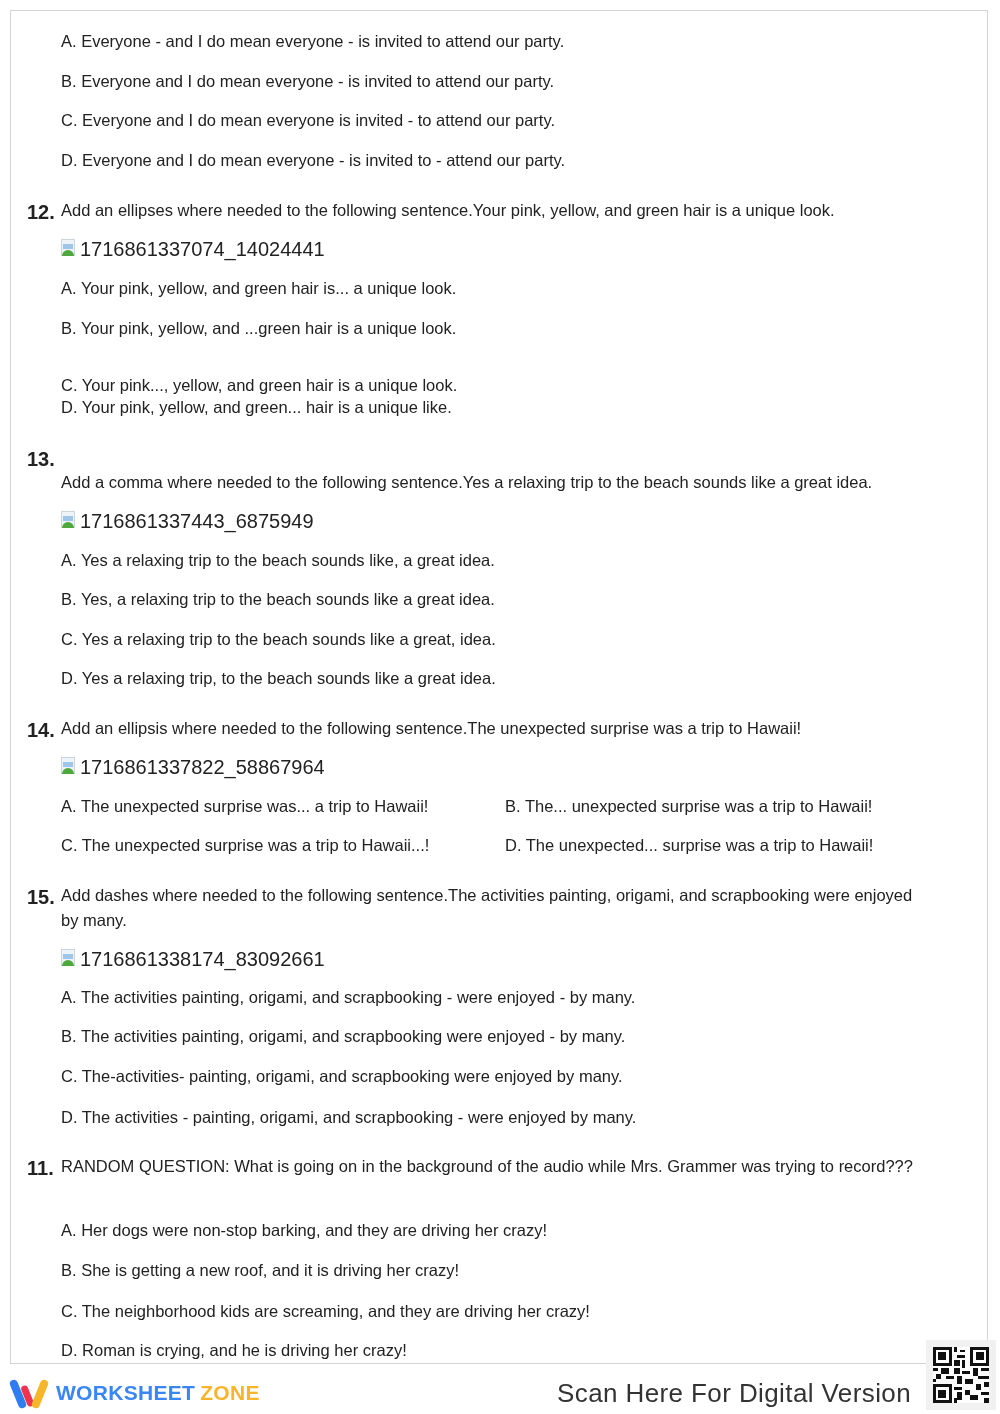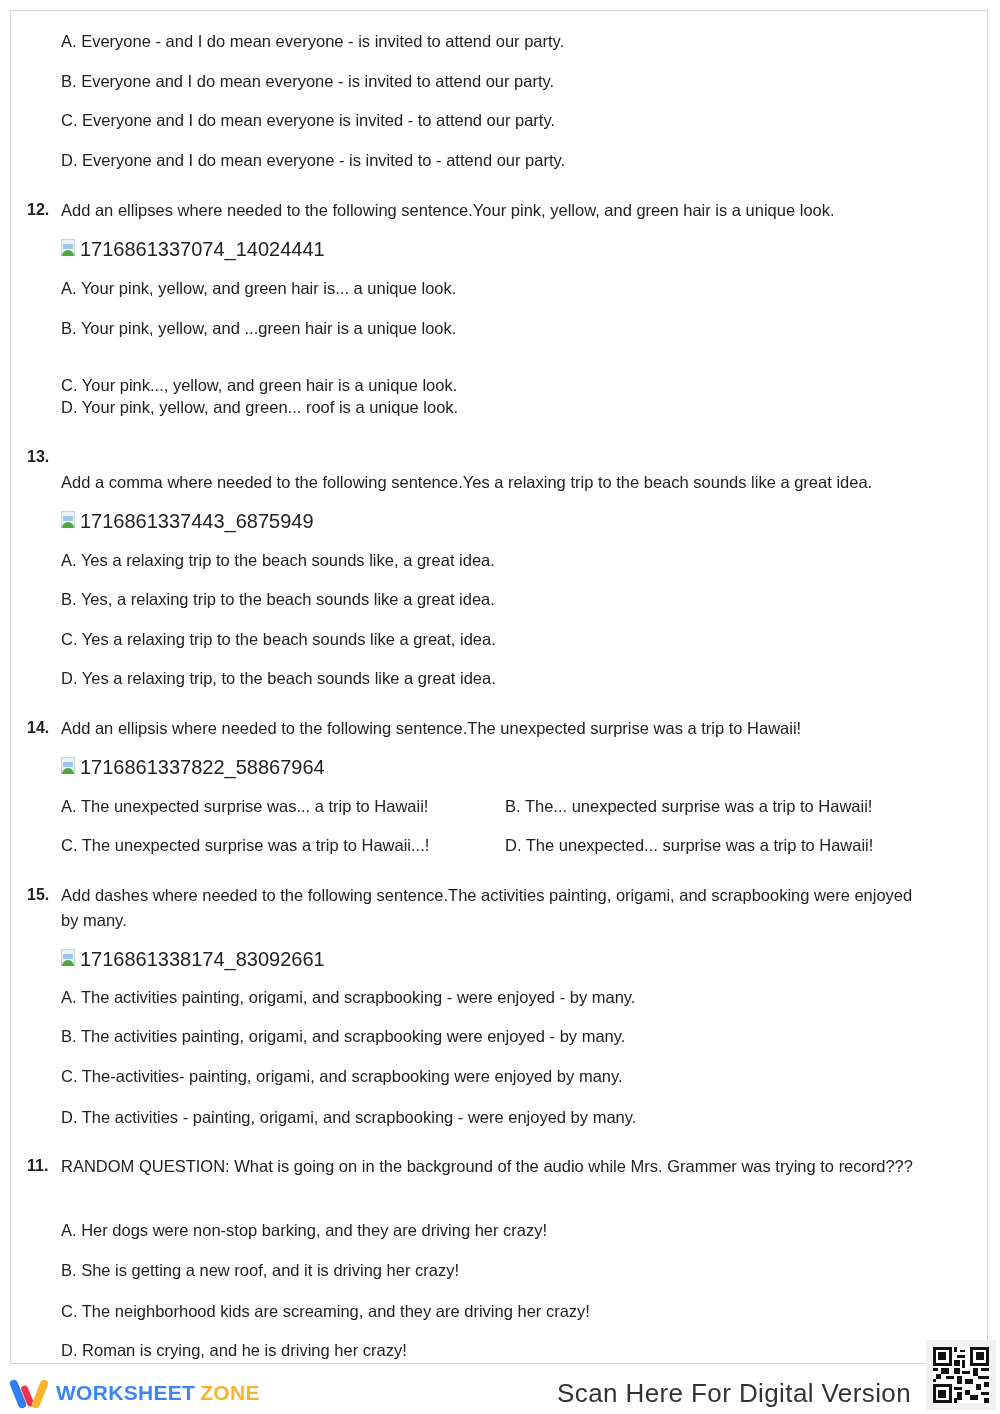--- a/index.html
+++ b/index.html
@@ -6,21 +6,21 @@
   body {
     width: 1000px; height: 1414px; position: relative; overflow: hidden;
     font-family: "Liberation Sans", "DejaVu Sans", sans-serif; color: #222;
   }
   .frame {
     position: absolute; left: 10px; top: 10px; width: 978px; height: 1354px;
     border: 1.5px solid #d4d4d4; box-sizing: border-box;
   }
   .abs { position: absolute; white-space: nowrap; }
   .opt { font-size: 16.5px; color: #222; left: 61px; }
-  .qnum { font-size: 16px; font-weight: bold; color: #222; left: 27px; }
+  .qnum { font-size: 20px; font-weight: bold; color: #222; left: 27px; }
   .qtext { font-size: 16.5px; color: #222; left: 61px; line-height: 25px; white-space: normal; width: 870px; }
   .img-alt {
     left: 60px; font-size: 20px; color: #222; display: flex; align-items: flex-start;
   }
   .broken-img {
     display: inline-block; width: 18px; height: 20px; position: relative; margin-right: 2px;
   }
   .broken-img .paper { position: absolute; left: 1px; top: 1px; width: 14px; height: 17px; background: #eef3f7; border: 1px solid #c9d4dc; box-sizing: border-box; }
   .broken-img .sky { position: absolute; left: 3px; top: 6px; width: 10px; height: 5px; background: #9ec6e8; }
   .broken-img .hill { position: absolute; left: 2px; top: 12px; width: 12px; height: 6px; background: #4fa83d; border-radius: 6px 6px 0 0; }
@@ -51,21 +51,21 @@
   <span class="broken-img">
       <span class="paper"></span>
       <span class="sky"></span>
       <span class="hill"></span>
     </span>
   <span>1716861337074_14024441</span>
 </div>
 <div class="abs opt" style="top:279px">A. Your pink, yellow, and green hair is... a unique look.</div>
 <div class="abs opt" style="top:319px">B. Your pink, yellow, and ...green hair is a unique look.</div>
 <div class="abs opt" style="top:376px">C. Your pink..., yellow, and green hair is a unique look.</div>
-<div class="abs opt" style="top:398px">D. Your pink, yellow, and green... roof is a unique look.</div>
+<div class="abs opt" style="top:398px">D. Your pink, yellow, and green... hair is a unique like.</div>
 
 <div class="abs qnum" style="top:448px">13.</div>
 <div class="abs qtext" style="top:470px">Add a comma where needed to the following sentence.Yes a relaxing trip to the beach sounds like a great idea.</div>
 <div class="abs img-alt" style="top:510px">
   <span class="broken-img">
       <span class="paper"></span>
       <span class="sky"></span>
       <span class="hill"></span>
     </span>
   <span>1716861337443_6875949</span>

